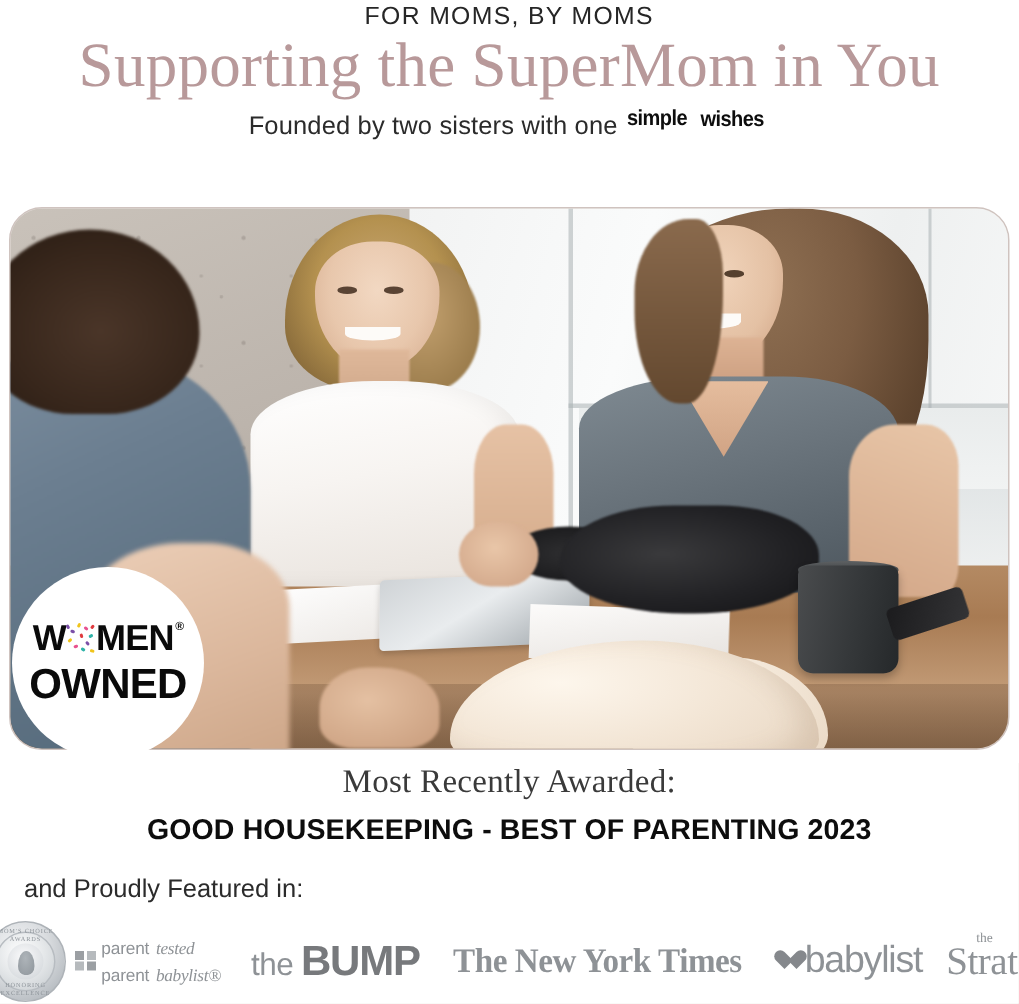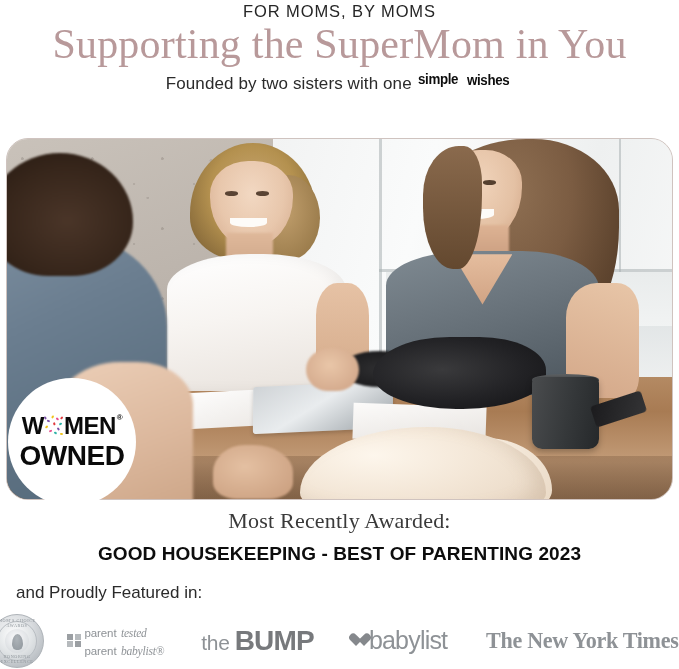--- a/index.html
+++ b/index.html
@@ -474,21 +474,21 @@
 
   
   .press-strip {
     position: absolute;
     left: 0;
     top: 612px;
     width: 679px;
     height: 57px;
     display: flex;
     align-items: center;
-    gap: 17px;
+    gap: 0px;
   }
   .press-item {
     display: flex;
     align-items: center;
     justify-content: center;
     height: 57px;
   }
 
   
   .seal {
@@ -775,28 +775,28 @@
   </div>
 
   <div class="press-item">
     <div class="bump-wrap">
       <span class="bump-the">the</span>
       <span class="bump-word">BUMP</span>
     </div>
   </div>
 
   <div class="press-item">
+    <span class="nyt">The New York Times</span>
+  </div>
+
+  <div class="press-item">
     <div class="baby-wrap">
       <span class="heart"></span>
       <span class="baby-word">babylist</span>
     </div>
-  </div>
-
-  <div class="press-item">
-    <span class="nyt">The New York Times</span>
   </div>
 
   <div class="press-item">
     <span class="strat-wrap">
       <span class="strat-the">the</span>
       <span class="strat-word">Strategist</span>
     </span>
   </div>
 
 </div>

